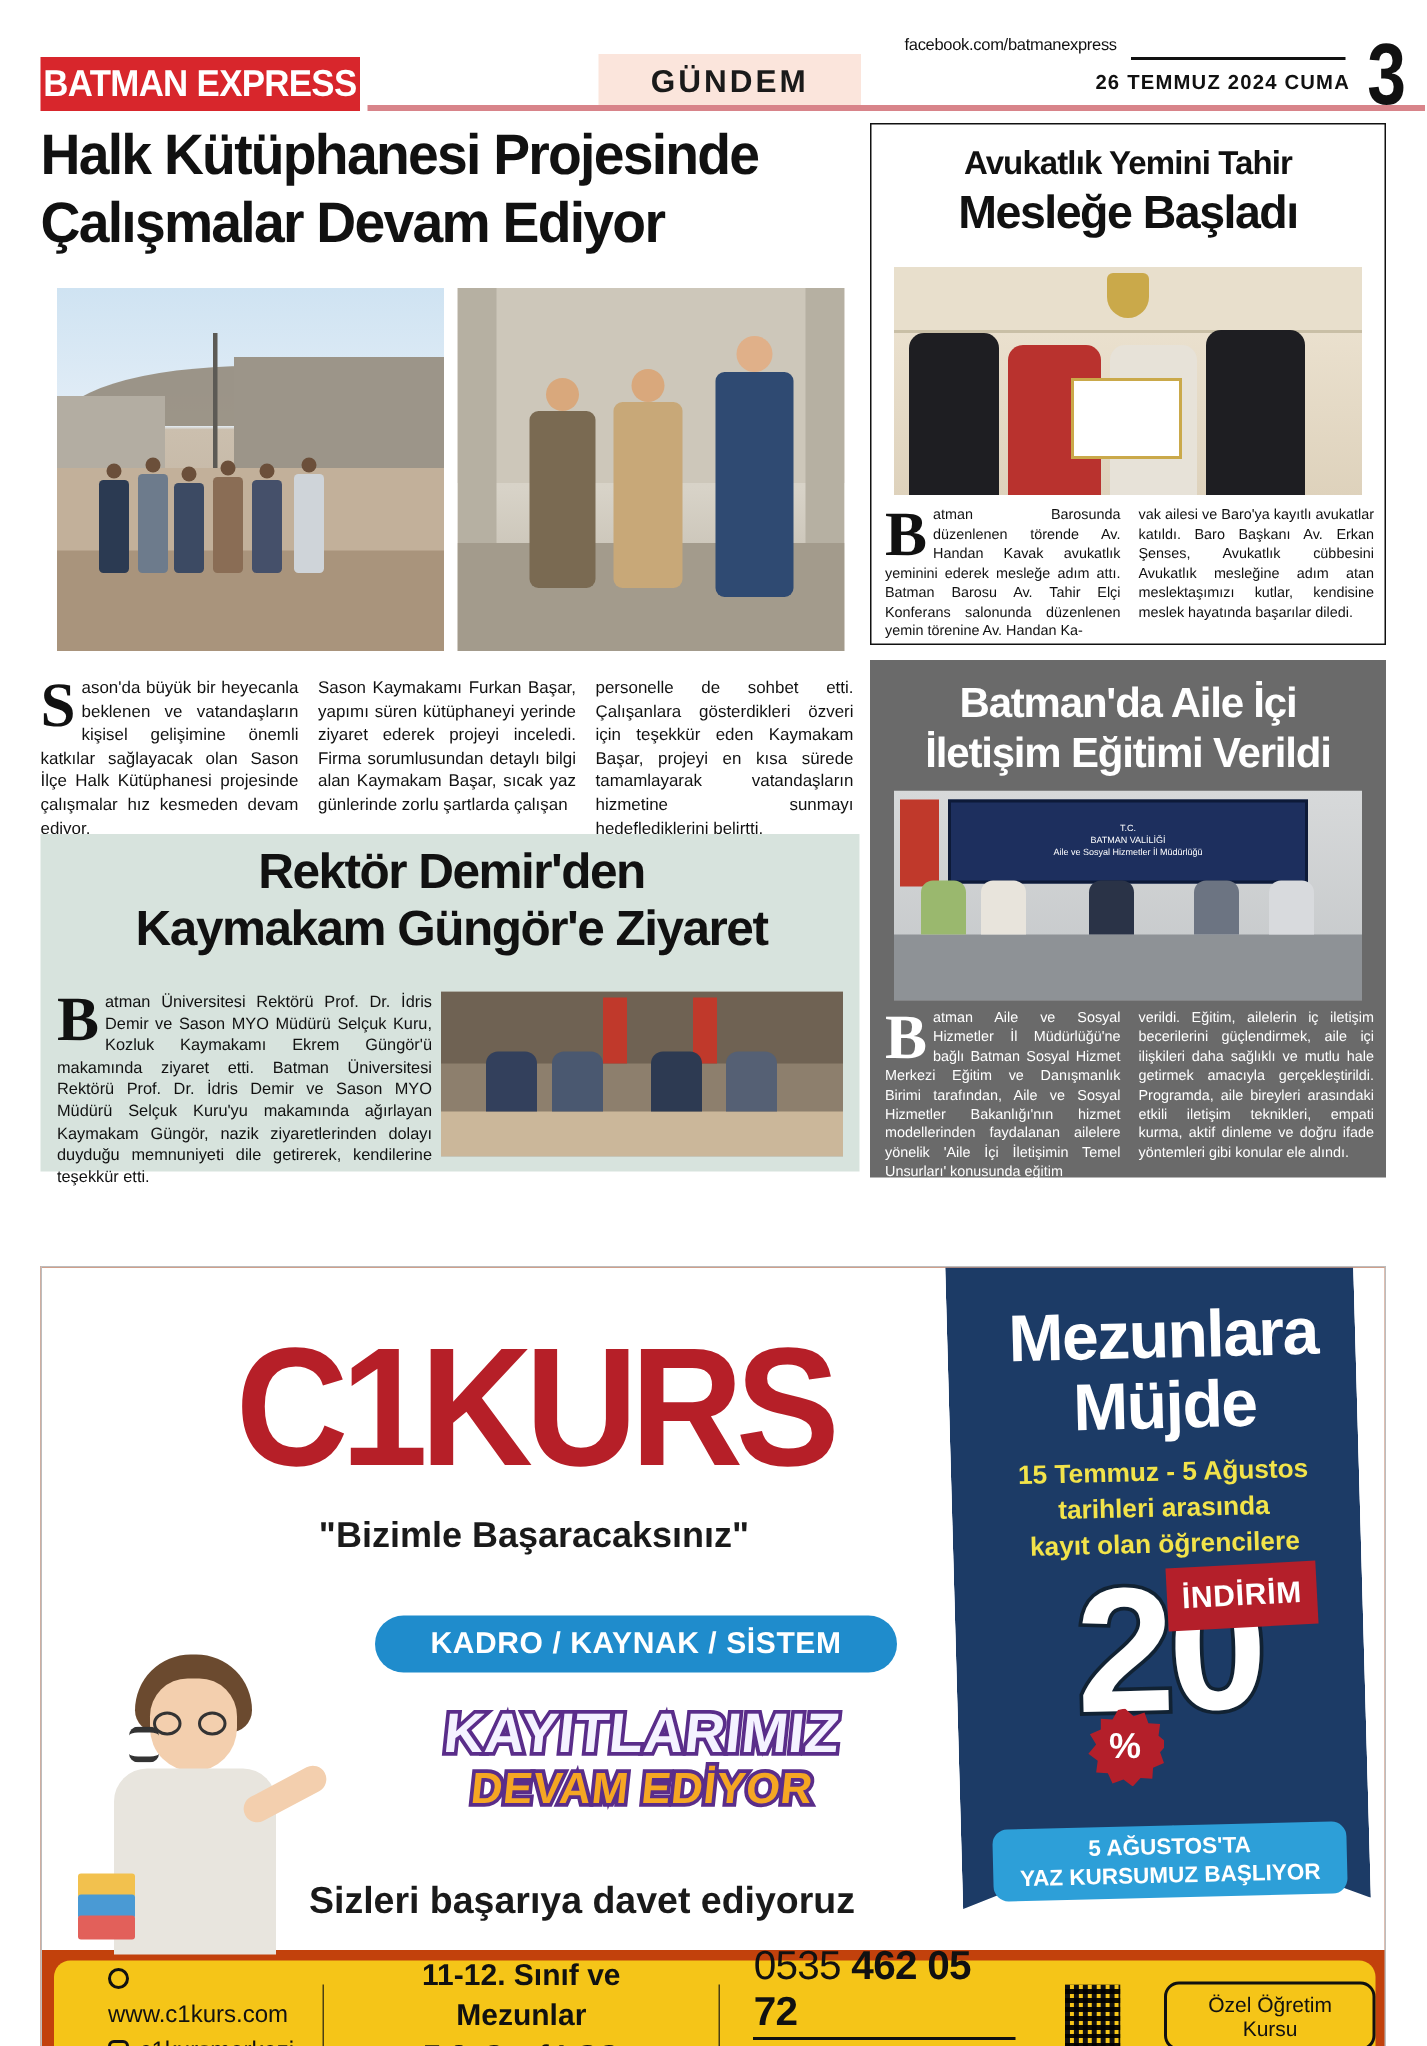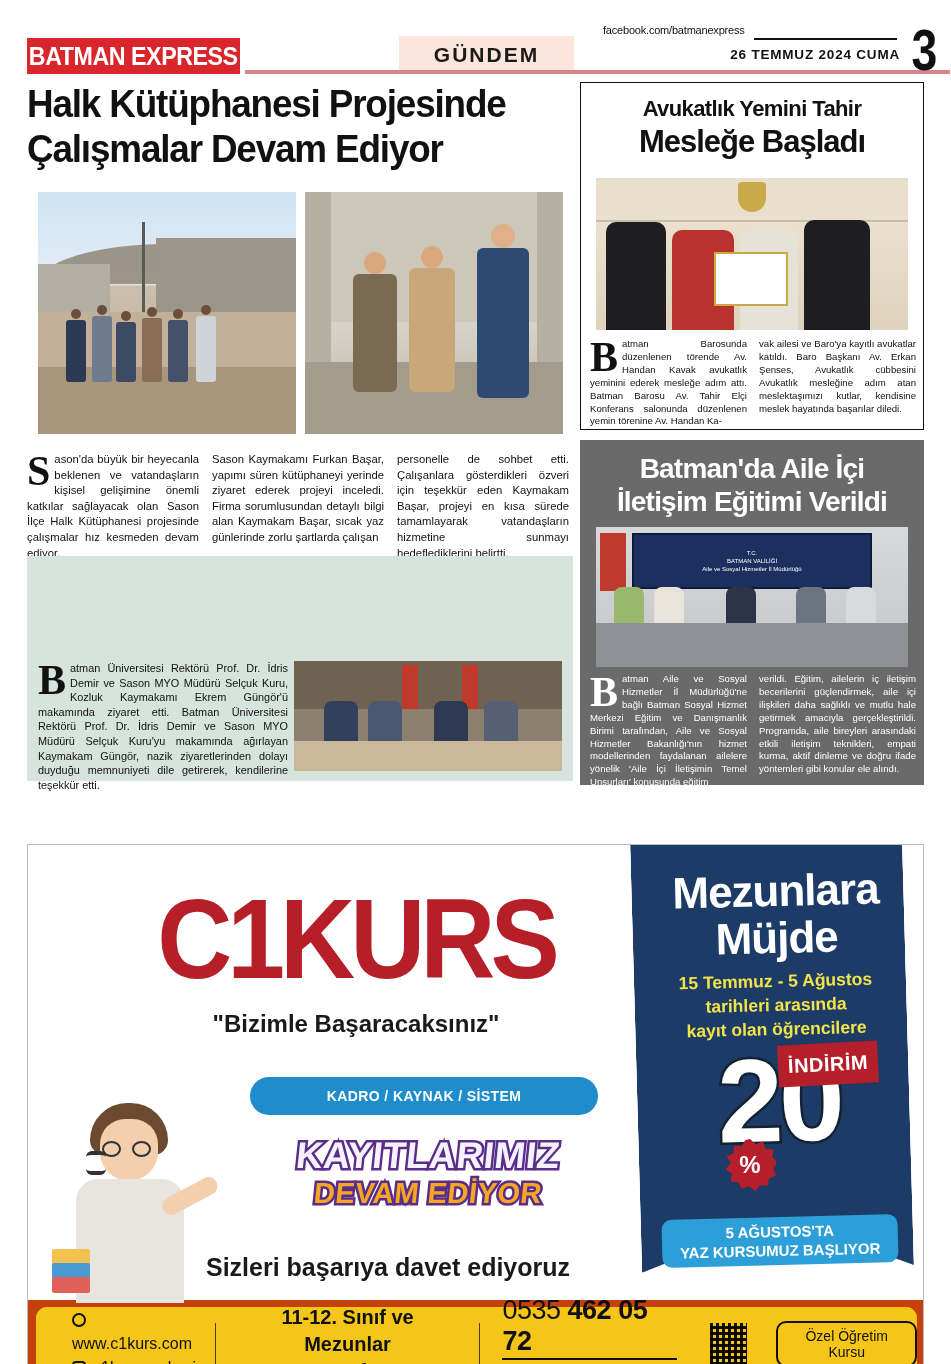--- a/index.html
+++ b/index.html
@@ -143,21 +143,21 @@
     font-size:104px; line-height:104px; font-weight:bold; color:#b61f28;
     letter-spacing:-5px; transform: scaleY(1.08); transform-origin:center top;
   }
   .ad-slogan {
     position:absolute; left:78px; top:165px; width:500px; text-align:center;
     font-size:24px; font-weight:bold; color:#1a1a1a;
   }
   .ad-pill {
     position:absolute; left:222px; top:232px; width:348px; height:38px;
     background:#1f8ccc; border-radius:19px; display:flex; align-items:center; justify-content:center;
-    color:#fff; font-size:14px; font-weight:bold; letter-spacing:0.4px;
+    color:#fff; font-size:20px; font-weight:bold; letter-spacing:0.4px;
   }
   .ad-kayit {
     position:absolute; left:235px; top:290px; width:330px; text-align:center;
     font-size:37px; font-weight:bold; color:#f4f2ff; letter-spacing:0.5px;
     -webkit-text-stroke: 5px #5a2d8a; paint-order: stroke fill;
     transform: skewX(-6deg);
   }
   .ad-devam {
     position:absolute; left:235px; top:332px; width:330px; text-align:center;
     font-size:29px; font-weight:bold; color:#f5a623; letter-spacing:0.5px;
@@ -320,20 +320,24 @@
     </div>
   </div>
 
   <div class="lead-body">
     <div class="lb-col dropcap">Sason'da büyük bir heyecanla beklenen ve vatandaşların kişisel gelişimine önemli katkılar sağlayacak olan Sason İlçe Halk Kütüphanesi projesinde çalışmalar hız kesmeden devam ediyor.</div>
     <div class="lb-col">Sason Kaymakamı Furkan Başar, yapımı süren kütüphaneyi yerinde ziyaret ederek projeyi inceledi. Firma sorumlusundan detaylı bilgi alan Kaymakam Başar, sıcak yaz günlerinde zorlu şartlarda çalışan</div>
     <div class="lb-col">personelle de sohbet etti. Çalışanlara gösterdikleri özveri için teşekkür eden Kaymakam Başar, projeyi en kısa sürede tamamlayarak vatandaşların hizmetine sunmayı hedeflediklerini belirtti.</div>
   </div>
 
   <div class="rektor-box"></div>
+  <div class="rektor-head">
+    <div>Rektör Demir'den</div>
+    <div>Kaymakam Güngör'e Ziyaret</div>
+  </div>
   <div class="rektor-body dropcap">Batman Üniversitesi Rektörü Prof. Dr. İdris Demir ve Sason MYO Müdürü Selçuk Kuru, Kozluk Kaymakamı Ekrem Güngör'ü makamında ziyaret etti. Batman Üniversitesi Rektörü Prof. Dr. İdris Demir ve Sason MYO Müdürü Selçuk Kuru'yu makamında ağırlayan Kaymakam Güngör, nazik ziyaretlerinden dolayı duyduğu memnuniyeti dile getirerek, kendilerine teşekkür etti.</div>
   <div class="rektor-photo">
     <div class="rp-wall"></div>
       <div class="rp-panel"></div>
     <div class="rp-flag"></div>
       <div class="rp-flag2"></div>
     <div class="rp-table"></div>
     <div class="rp-person" style="left:30px;background:#33405c;"></div>
     <div class="rp-person" style="left:74px;background:#4a5870;"></div>
     <div class="rp-person" style="left:140px;background:#2d3a52;"></div>

